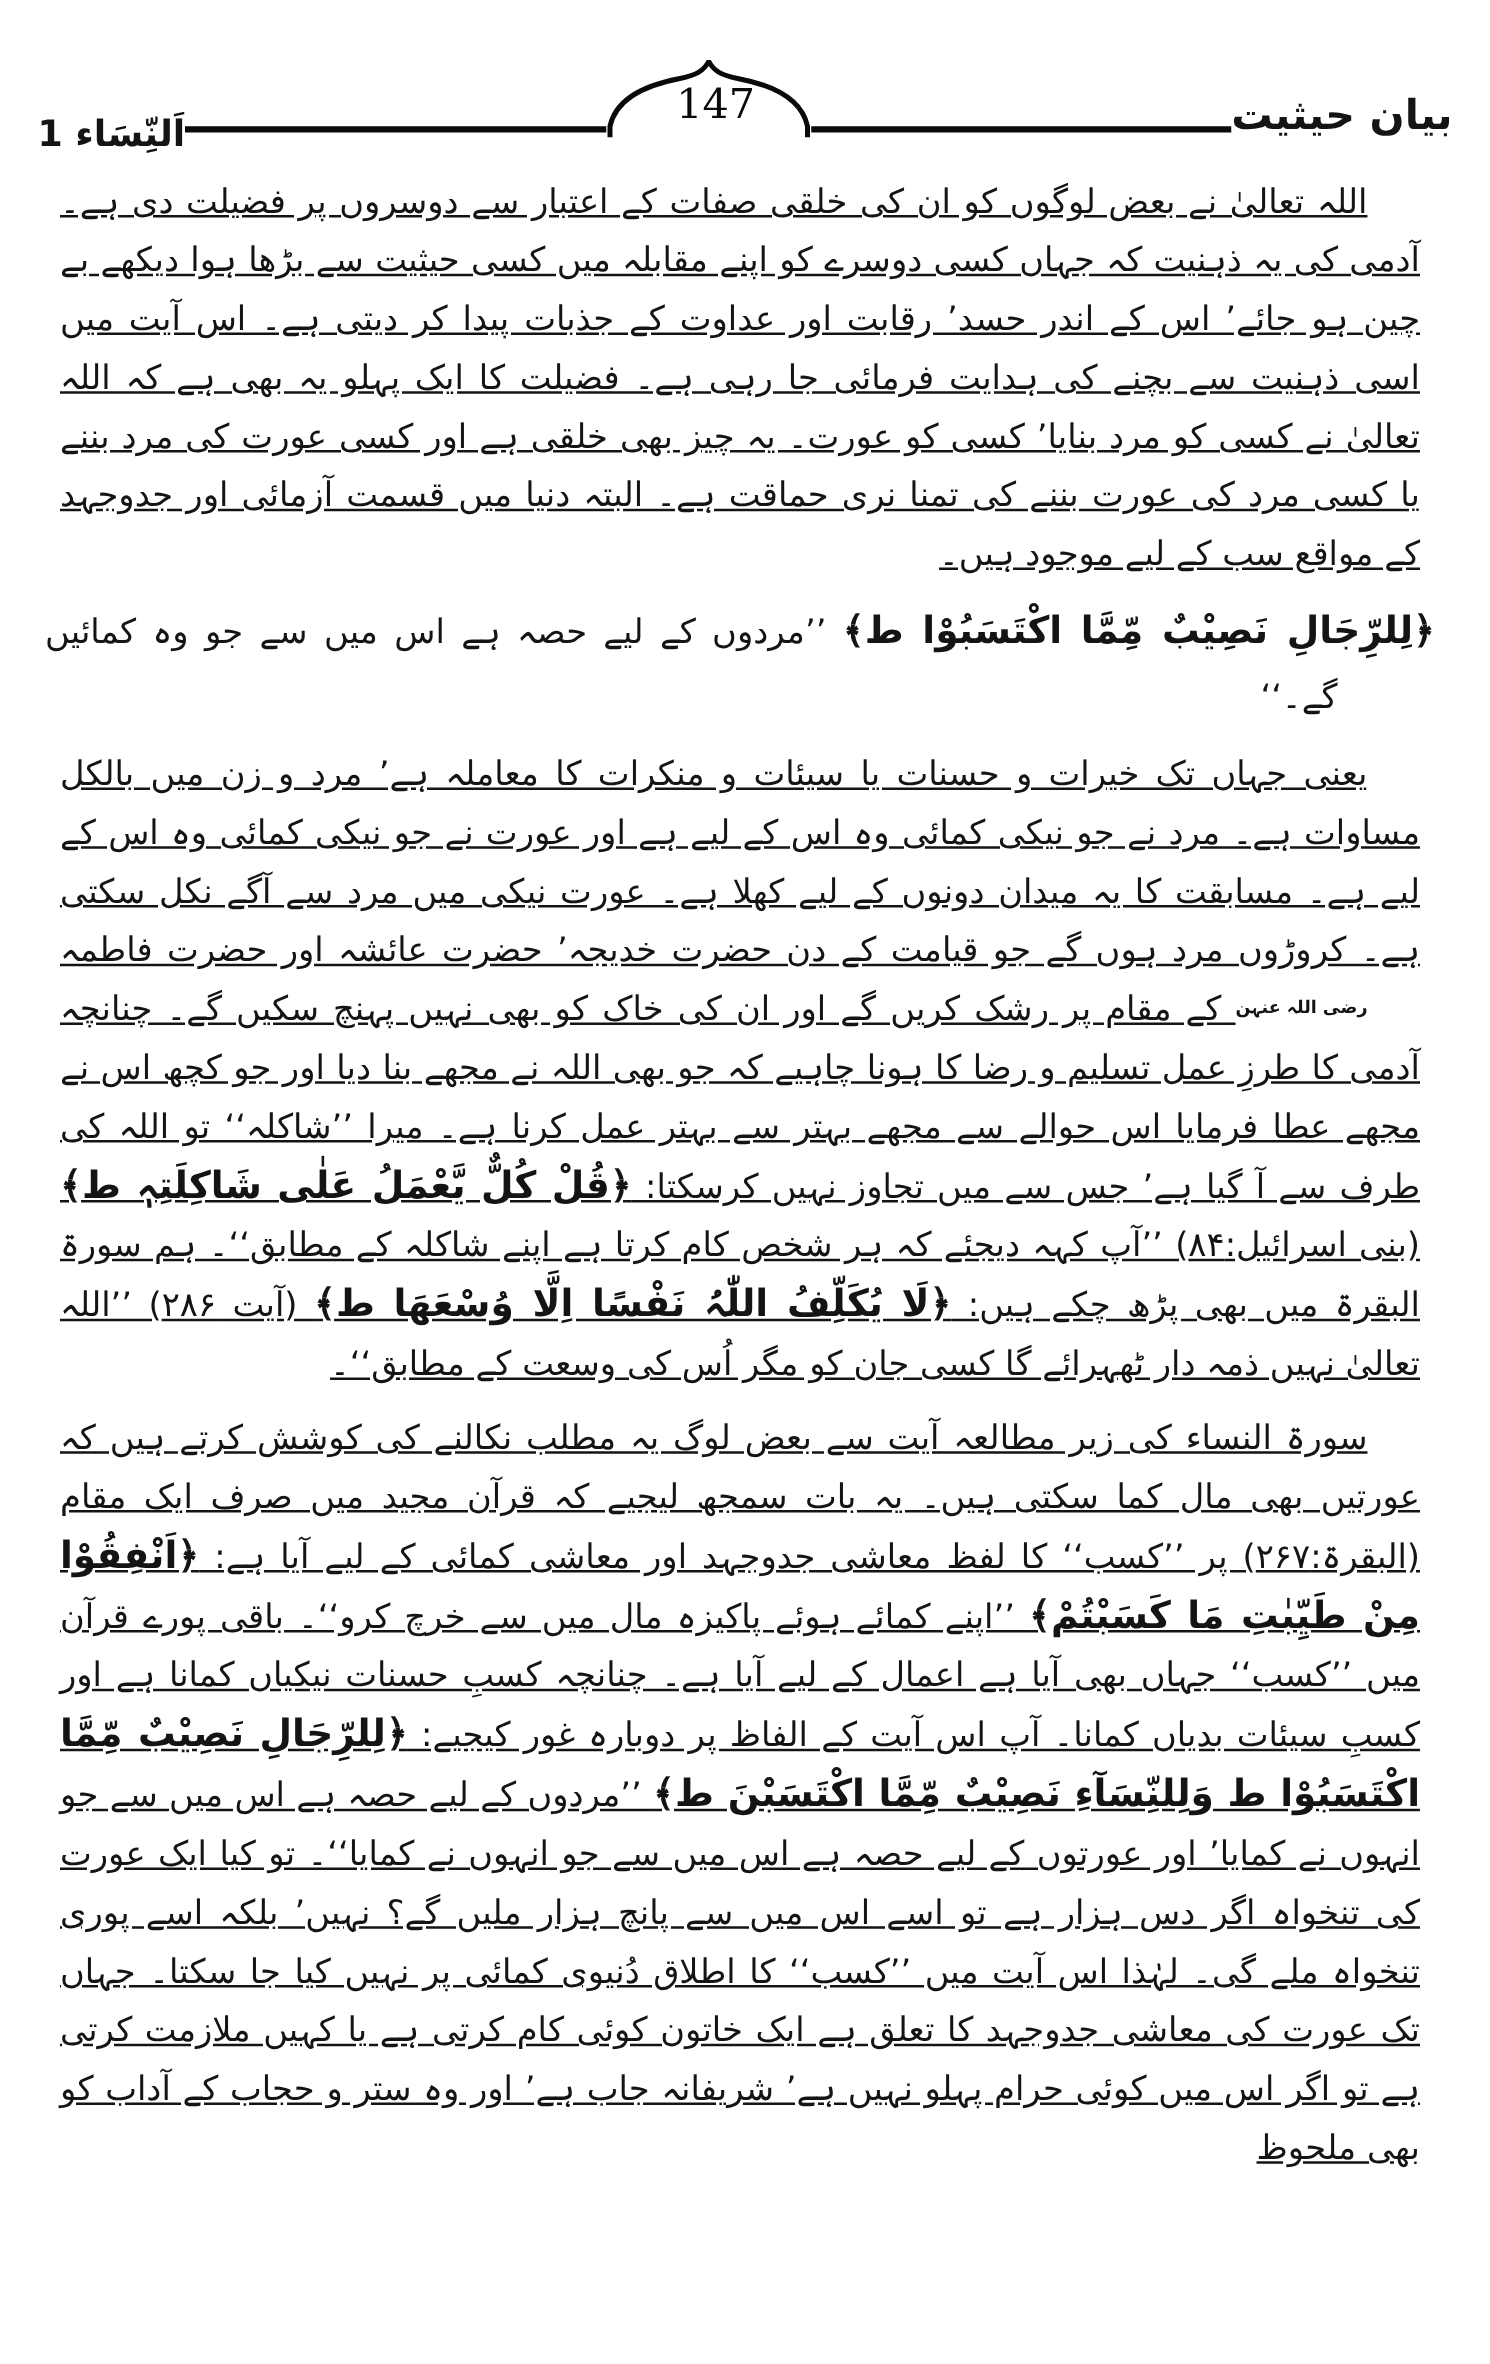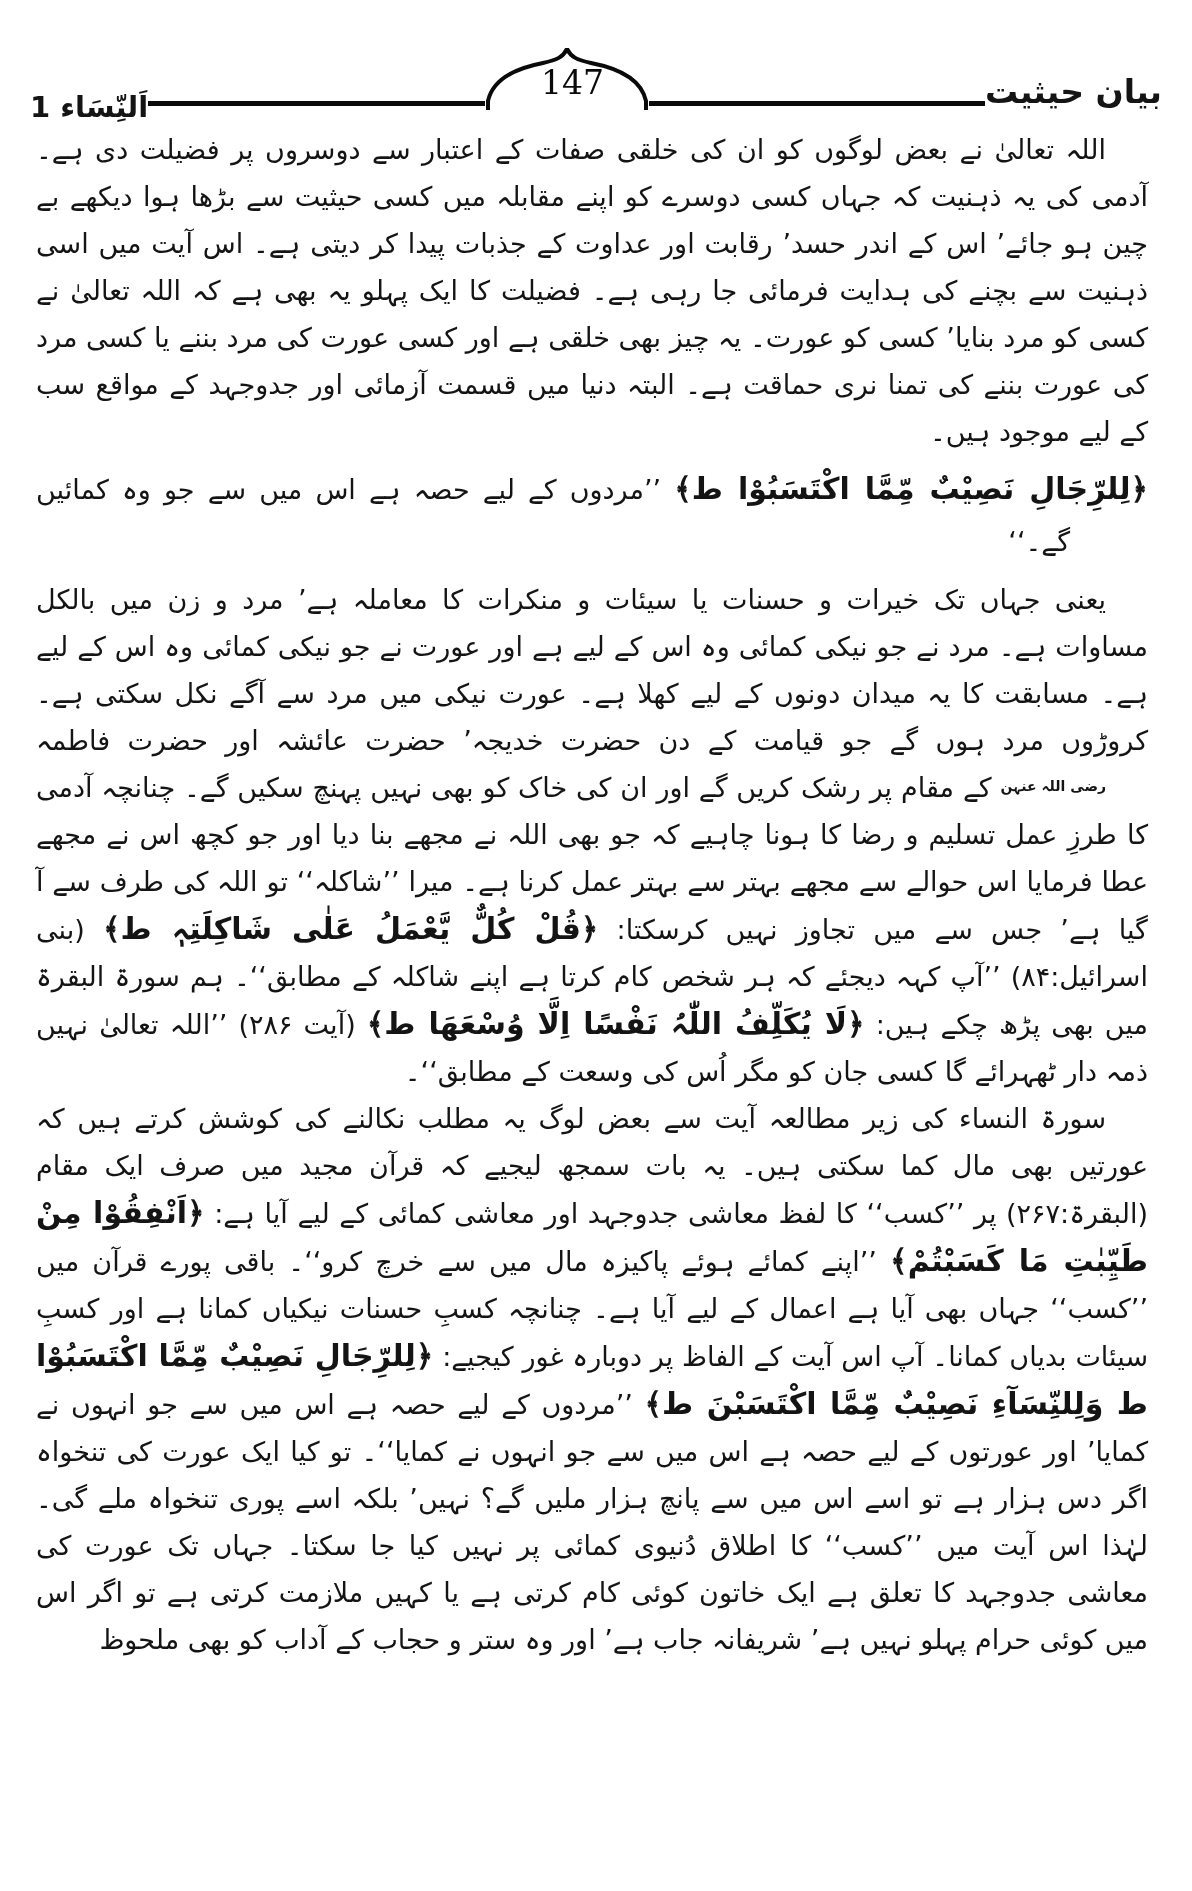--- a/index.html
+++ b/index.html
@@ -66,22 +66,23 @@
     margin-bottom: -12px;
   }
   
   .body-text {
     padding: 16px 44px 0 36px;
     text-align: justify;
     font-size: 27px;
     line-height: 47px;
   }
   p.commentary {
-    margin: 0;
+    margin: 12px;
     text-indent: 42px;
+    text-decoration: underline;
   }
   p.quote-line {
     margin: 8px 0;
     padding-right: 78px;
     text-indent: -78px;
     line-height: 52px;
   }
   .quran {
     font-weight: bold;
     font-size: 30px;

